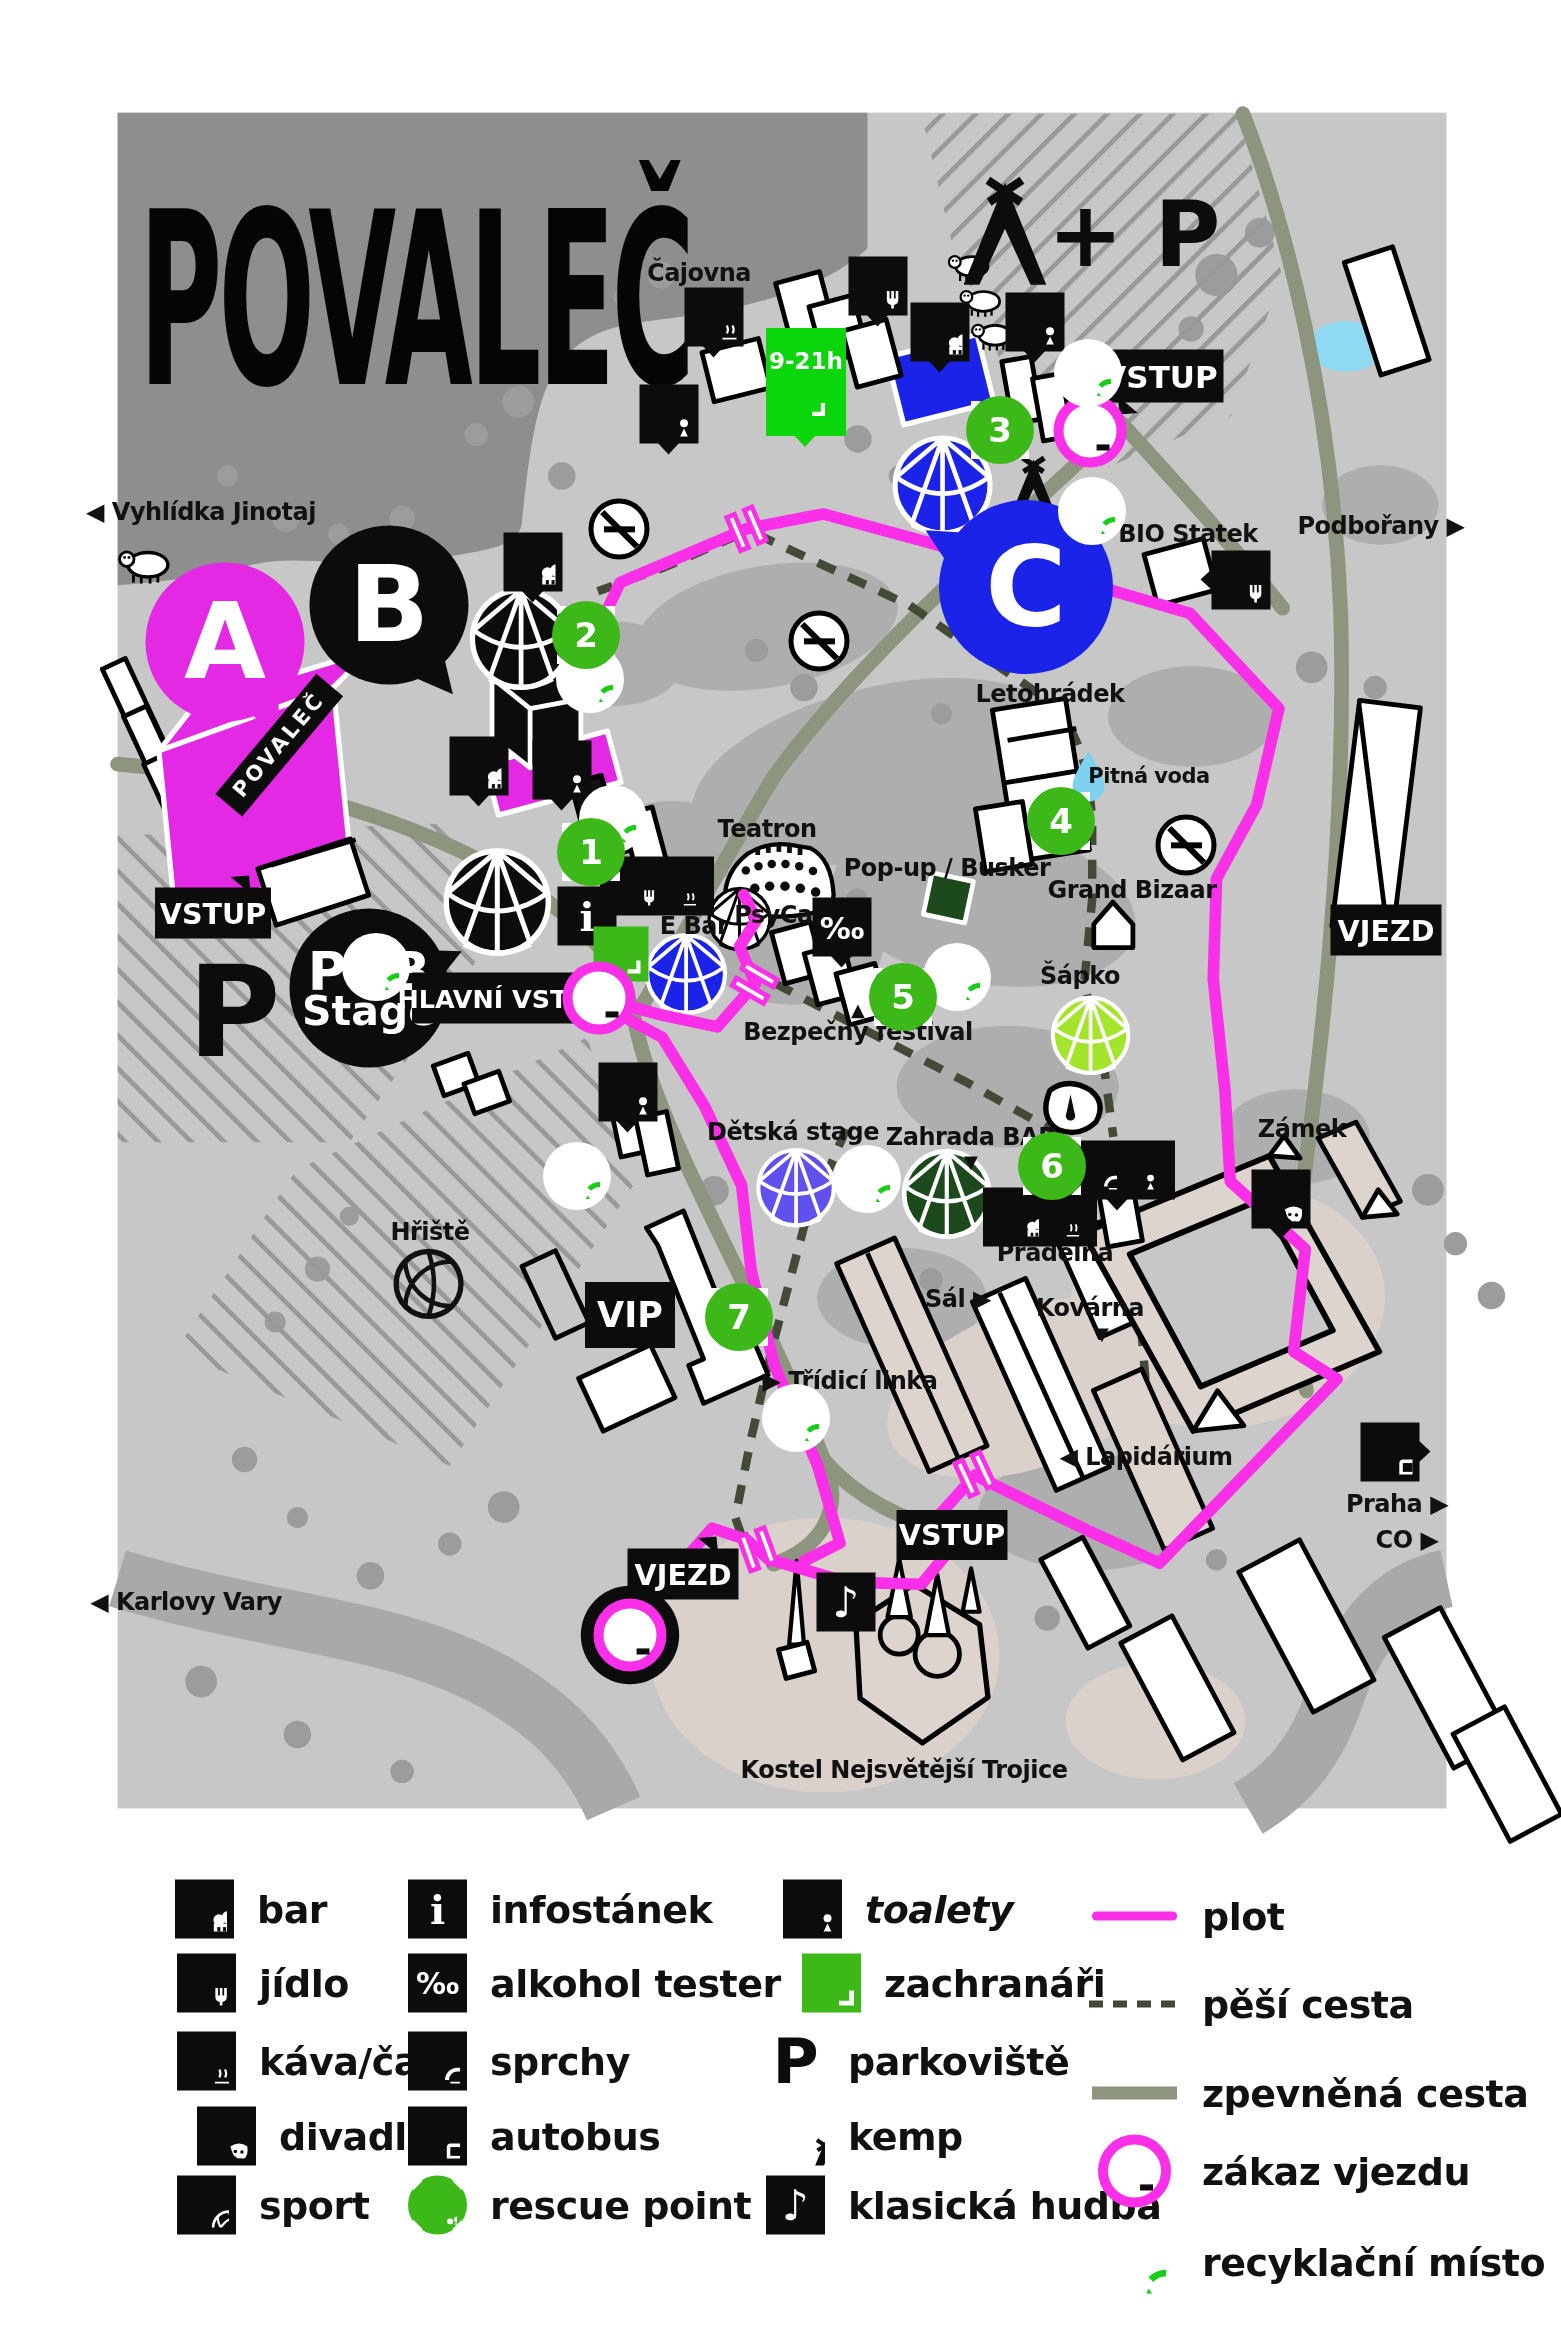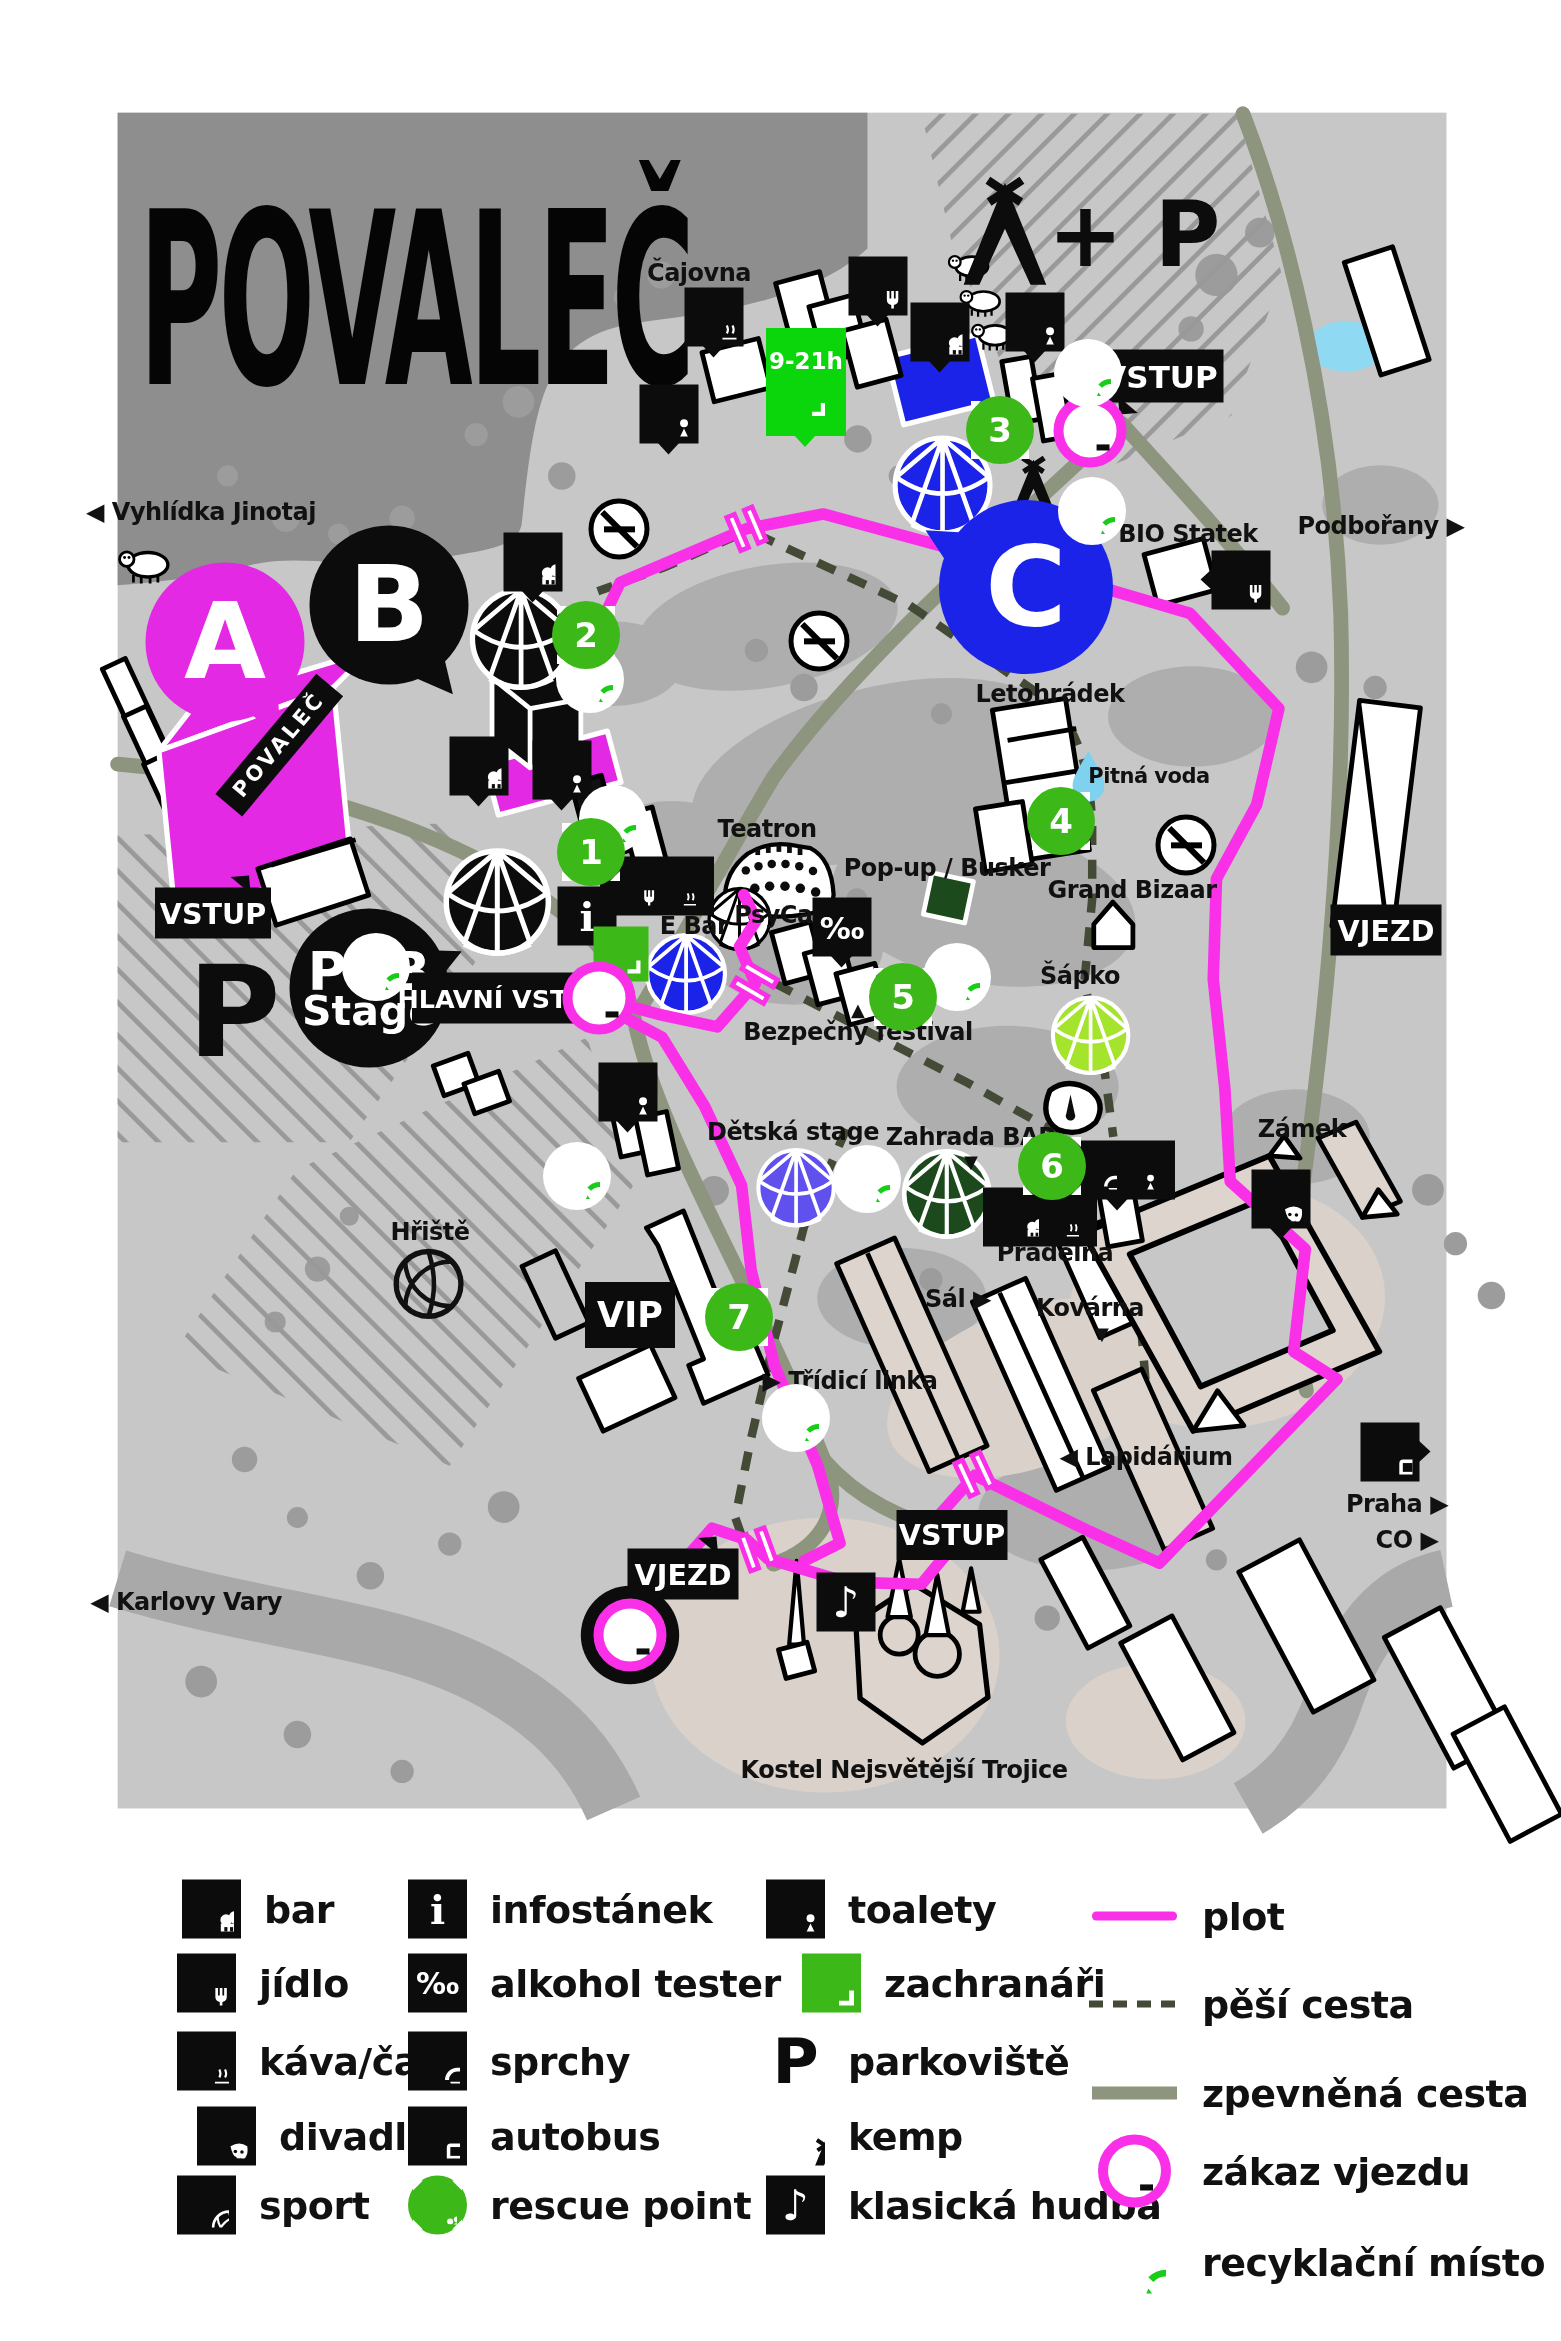--- a/index.html
+++ b/index.html
@@ -776,21 +776,21 @@
   <span>6</span>
     </div>
 <div class="circ num" style="left:739px;top:1317px;">
   <i class="ar nw"></i>
       <i class="ar ne"></i>
       <i class="ar sw"></i>
       <i class="ar se"></i>
   <span>7</span>
     </div>
 
-<div class="lg-row" style="left:182px;top:1909px;">
+<div class="lg-row" style="left:175px;top:1909px;">
   <span class="lg-ic">
         <svg class="mi" viewBox="-50 -50 100 100">
           <use href="#beer"></use>
         </svg>
       </span>
   <span class="lg-label">bar</span>
     </div>
 <div class="lg-row" style="left:177px;top:1983px;">
   <span class="lg-ic">
         <svg class="mi" viewBox="-50 -50 100 100">
@@ -858,21 +858,21 @@
         <i class="ar ne"></i>
         <i class="ar sw"></i>
         <i class="ar se"></i>
     <svg class="mi small" viewBox="-50 -50 100 100">
           <use href="#people"></use>
         </svg>
       </span>
   <span class="lg-label">rescue point</span>
     </div>
 
-<div class="lg-row" style="left:766px;top:1909px;">
+<div class="lg-row" style="left:783px;top:1909px;font-style:italic;">
   <span class="lg-ic">
         <svg class="mi" viewBox="-50 -50 100 100">
           <use href="#toilets"></use>
         </svg>
       </span>
   <span class="lg-label">toalety</span>
     </div>
 <div class="lg-row" style="left:766px;top:1983px;padding-left:36px;">
   <span class="lg-ic green">
         <svg class="mi" viewBox="-50 -50 100 100">

